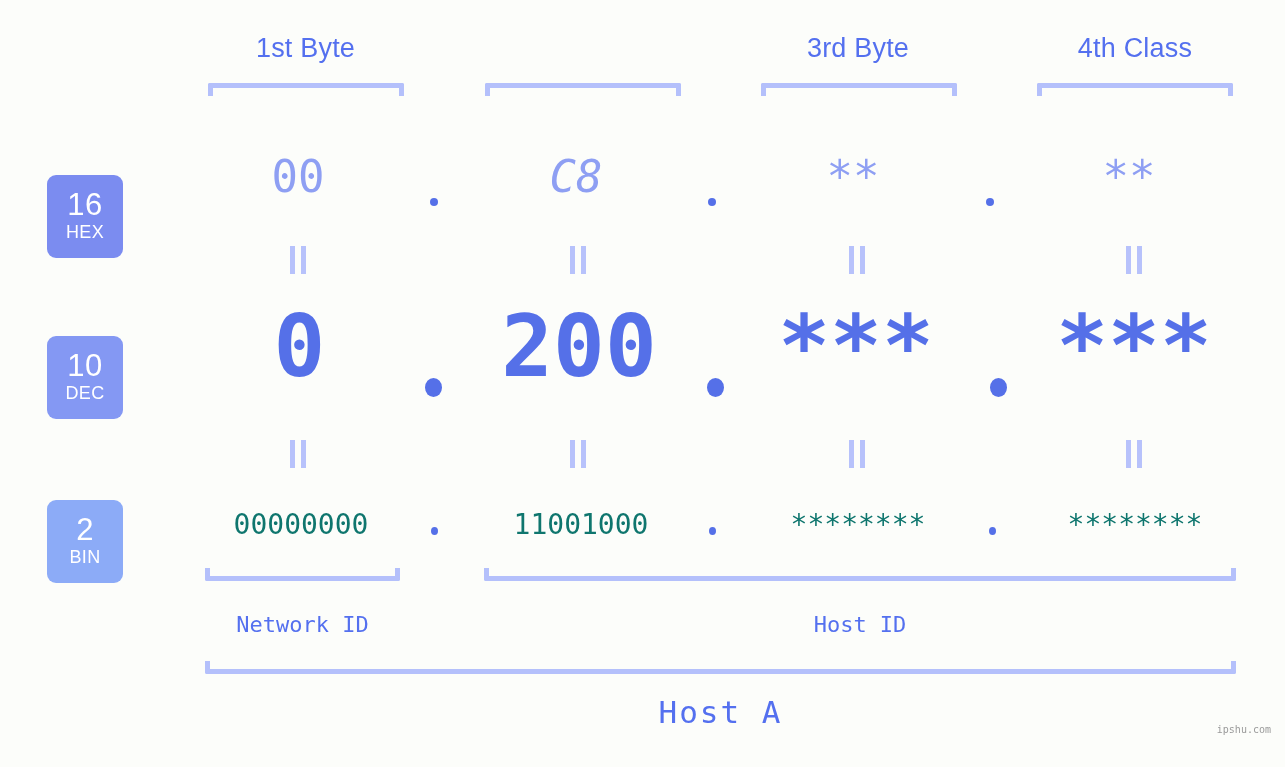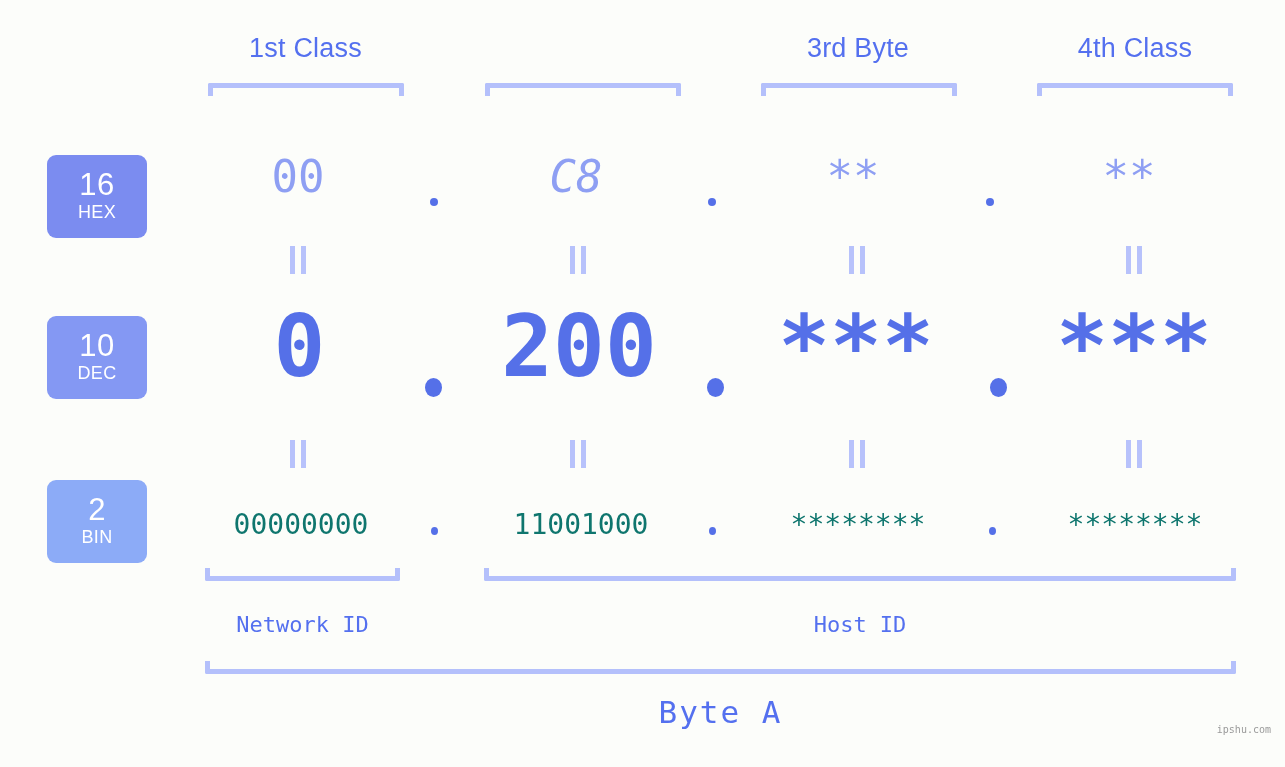--- a/index.html
+++ b/index.html
@@ -50,30 +50,31 @@
     border-right: 5px solid #b4c0fb;
     height: 13px;
     box-sizing: border-box;
     border-radius: 0 0 2px 2px;
   }
 
   
   .badge {
     position: absolute;
     left: 47px;
-    width: 100px;
+    width: 76px;
     border-radius: 9px;
     color: #ffffff;
     text-align: center;
     box-sizing: border-box;
     display: flex;
     flex-direction: column;
     align-items: center;
     justify-content: center;
     line-height: 1;
+    margin-top: 20px;
   }
   .badge .num {
     font-size: 31px;
     font-weight: 400;
     line-height: 1.05;
     letter-spacing: 0.5px;
   }
   .badge .nm {
     font-size: 18px;
     font-weight: 400;
@@ -159,21 +160,21 @@
     font-size: 10px;
     color: #9a9a9a;
     white-space: nowrap;
   }
 </style>
 </head>
 <body>
 
 <div class="stage">
 
-  <div class="byte-label" style="left:203px;width:205px;">1st Class</div>
+  <div class="byte-label" style="left:203px;width:205px;">1st Byte</div>
   <div class="byte-label" style="left:758px;width:200px;">3rd Byte</div>
   <div class="byte-label" style="left:1034px;width:202px;">4th Class</div>
 
   <div class="bracket-down" style="left:208px;top:83px;width:196px;"></div>
   <div class="bracket-down" style="left:485px;top:83px;width:196px;"></div>
   <div class="bracket-down" style="left:761px;top:83px;width:196px;"></div>
   <div class="bracket-down" style="left:1037px;top:83px;width:196px;"></div>
 
   <div class="badge" id="badge-hex">
     <span class="num">16</span>
@@ -255,17 +256,17 @@
     <div class="dot tiny" style="left:989px;top:527px;"></div>
   </div>
 
   <div class="bracket-up" style="left:205px;top:568px;width:195px;"></div>
   <div class="bracket-up" style="left:484px;top:568px;width:752px;"></div>
 
   <div class="id-label" style="left:484px;width:752px;">Host ID</div>
   <div class="id-label" style="left:205px;width:195px;">Network ID</div>
 
   <div class="bracket-up" style="left:205px;top:661px;width:1031px;"></div>
-  <div class="class-label" style="left:205px;width:1031px;">Byte A</div>
+  <div class="class-label" style="left:205px;width:1031px;">Host A</div>
 
   <div class="watermark">ipshu.com</div>
 
 </div>
 
 </body></html>

